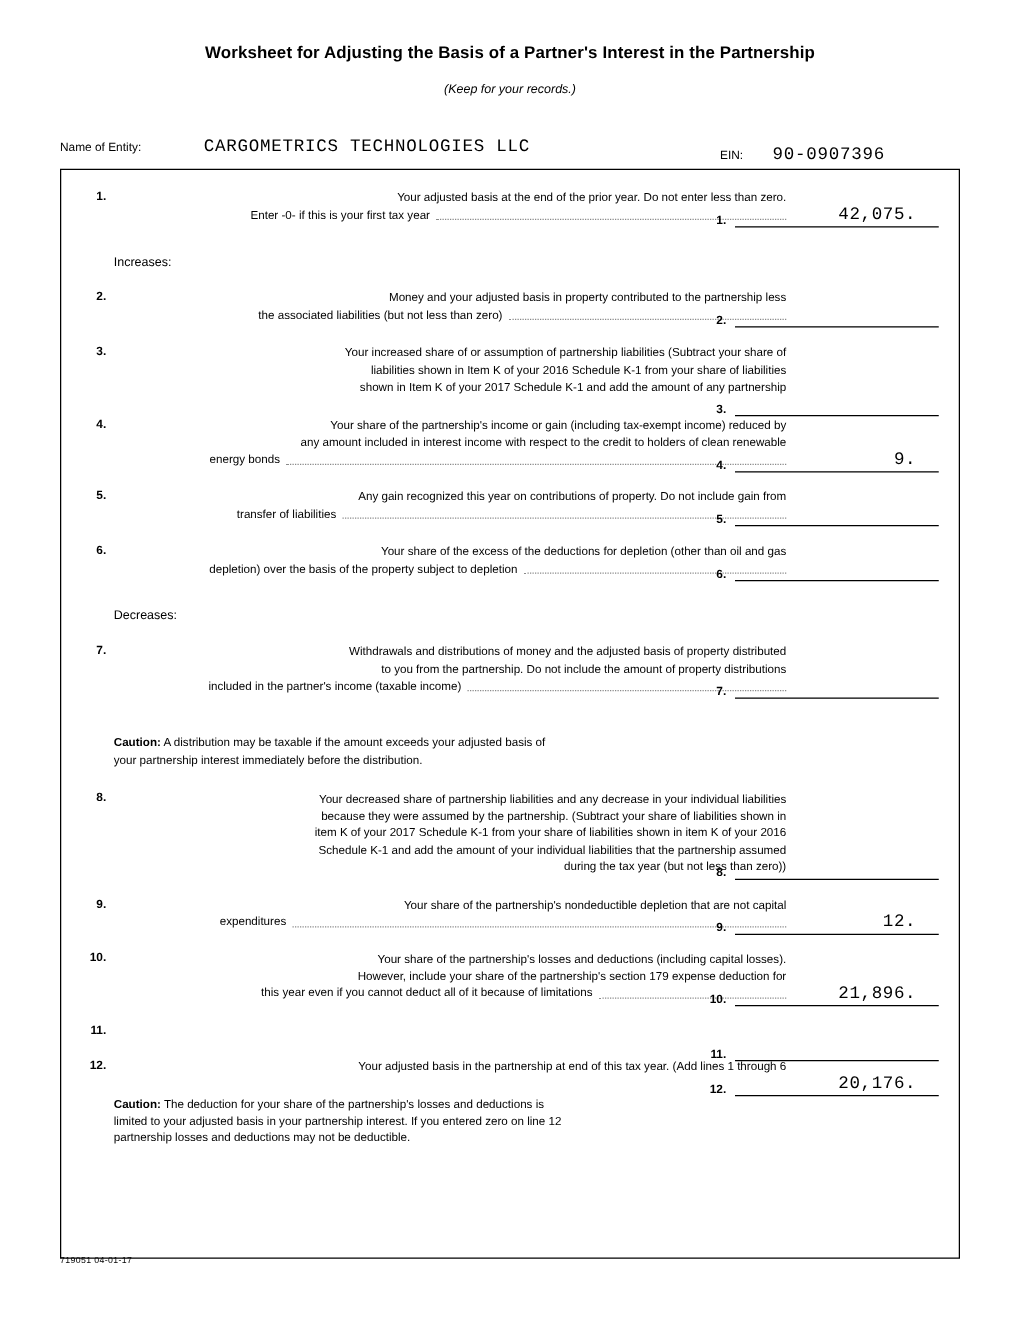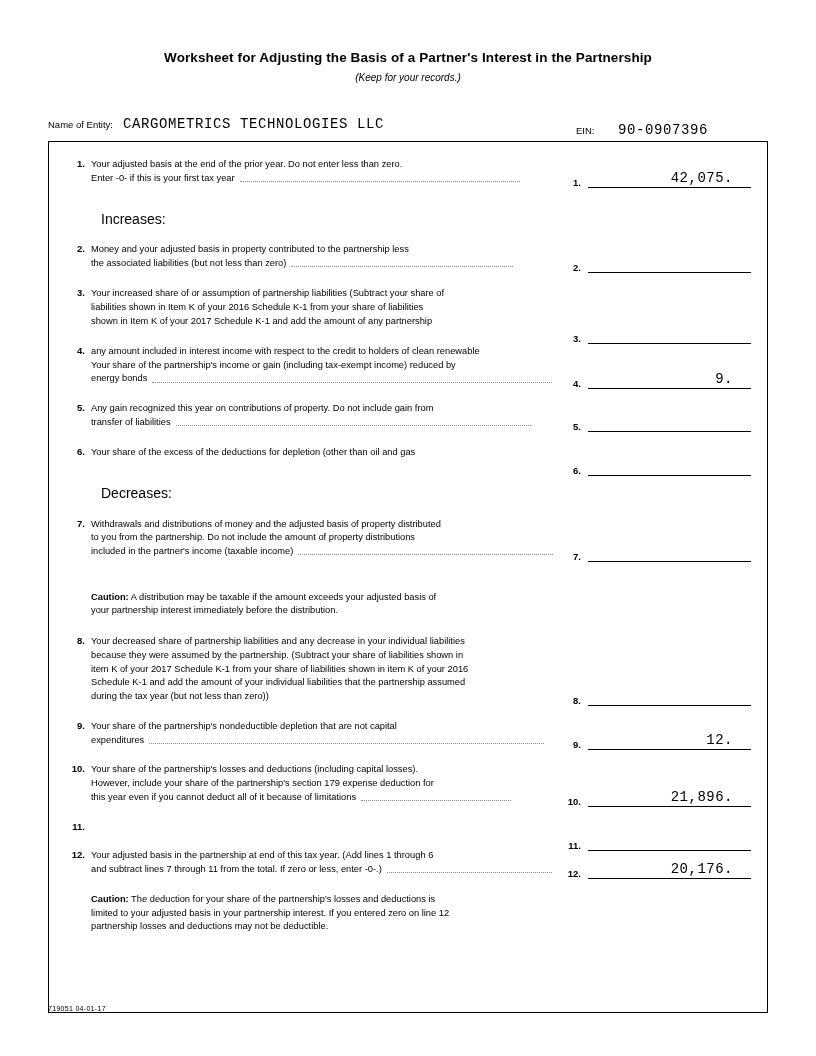--- a/index.html
+++ b/index.html
@@ -13,41 +13,42 @@
     font-family: "Liberation Sans", sans-serif;
     color: #000;
     position: relative;
     overflow: hidden;
   }
   .page {
     position: relative;
     width: 816px;
     height: 1056px;
     box-sizing: border-box;
-    padding: 44px 48px 0 48px;
+    padding: 28px 48px 0 48px;
   }
   .title {
     text-align: center;
     font-size: 13.5px;
     font-weight: bold;
     letter-spacing: 0.1px;
     margin-top: 6px;
   }
   .subtitle {
     text-align: center;
     font-size: 10px;
     font-style: italic;
-    margin-top: 7px;
+    margin-top: 17px;
   }
   .entity-row {
     margin-top: 33px;
     display: flex;
     align-items: baseline;
     position: relative;
     height: 22px;
+    gap: 40px;
   }
   .entity-label {
     font-size: 9.5px;
   }
   .entity-value {
     font-family: "Liberation Mono", monospace;
     font-size: 14px;
     letter-spacing: 0.6px;
     margin-left: 10px;
   }
@@ -82,22 +83,23 @@
     width: 20px;
     text-align: right;
     font-size: 9.5px;
     font-weight: bold;
     flex: 0 0 20px;
     padding-top: 0px;
   }
   .txt {
     font-size: 9.3px;
     line-height: 13.6px;
-    margin-left: 6px;
+    margin-left: 24px;
     width: 520px;
+    text-align: right;
   }
   .amt-wrap {
     position: absolute;
     right: 0;
     display: flex;
     align-items: flex-end;
     width: 190px;
     justify-content: flex-start;
   }
   .amt-num {
@@ -116,22 +118,22 @@
   }
   .amt-val {
     position: absolute;
     right: 18px;
     bottom: 1px;
     font-family: "Liberation Mono", monospace;
     font-size: 14px;
     letter-spacing: 0.5px;
   }
   .section-label {
-    font-size: 14px;
-    margin-left: 36px;
+    font-size: 10px;
+    margin-left: 26px;
   }
   .caution {
     font-size: 9.3px;
     line-height: 13.4px;
     margin-left: 26px;
     width: 520px;
   }
   .caution b { font-weight: bold; }
   .footer {
     position: absolute;
@@ -206,22 +208,22 @@
         <div class="amt-num">3.</div>
         <div class="amt-rule">
             <span class="amt-val"></span>
           </div>
       </div>
     </div>
 
     <div class="line" style="margin-top:17px;">
       <div class="num">4.</div>
       <div class="txt">
+        <div>Your share of the partnership's income or gain (including tax-exempt income) reduced by</div>
         <div>any amount included in interest income with respect to the credit to holders of clean renewable</div>
-        <div>Your share of the partnership's income or gain (including tax-exempt income) reduced by</div>
         <div><span>energy bonds</span><span class="dotline" style="width:400px;"></span></div>
       </div>
       <div class="amt-wrap" style="top:28px;">
         <div class="amt-num">4.</div>
         <div class="amt-rule">
             <span class="amt-val">9.</span>
           </div>
       </div>
     </div>
 
@@ -236,20 +238,21 @@
         <div class="amt-rule">
             <span class="amt-val"></span>
           </div>
       </div>
     </div>
 
     <div class="line" style="margin-top:17px;">
       <div class="num">6.</div>
       <div class="txt">
         <div>Your share of the excess of the deductions for depletion (other than oil and gas</div>
+        <div><span>depletion) over the basis of the property subject to depletion</span><span class="dotline" style="width:210px;"></span></div>
       </div>
       <div class="amt-wrap" style="top:14px;">
         <div class="amt-num">6.</div>
         <div class="amt-rule">
             <span class="amt-val"></span>
           </div>
       </div>
     </div>
 
     <div class="section-label" style="margin-top:25px;">Decreases:</div>
@@ -327,21 +330,20 @@
         <div class="amt-rule">
             <span class="amt-val"></span>
           </div>
       </div>
     </div>
 
     <div class="line" style="margin-top:17px;">
       <div class="num">12.</div>
       <div class="txt">
         <div>Your adjusted basis in the partnership at end of this tax year. (Add lines 1 through 6</div>
-        <div><span>and subtract lines 7 through 11 from the total. If zero or less, enter -0-.)</span><span class="dotline" style="width:165px;"></span></div>
       </div>
       <div class="amt-wrap" style="top:14px;">
         <div class="amt-num">12.</div>
         <div class="amt-rule">
             <span class="amt-val">20,176.</span>
           </div>
       </div>
     </div>
 
     <div class="caution" style="margin-top:17px;">

